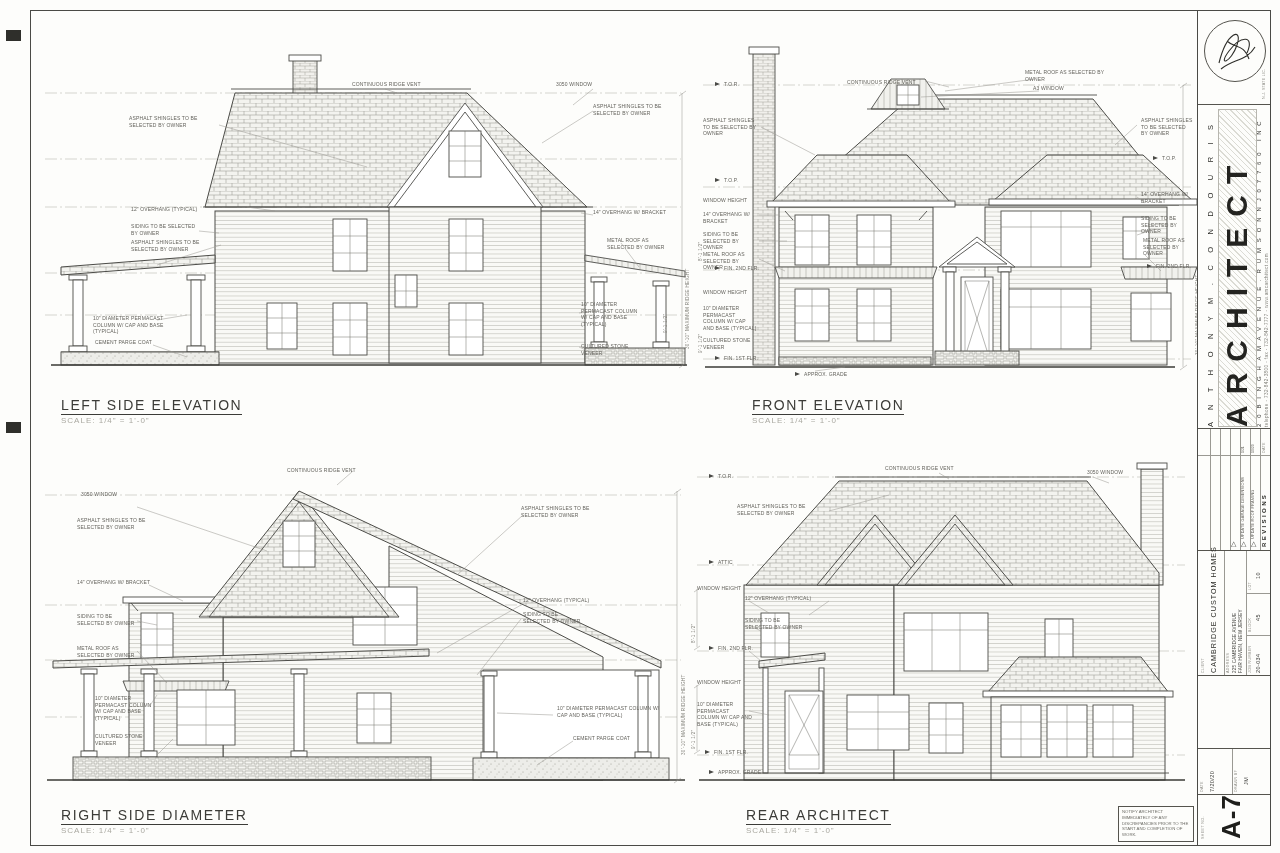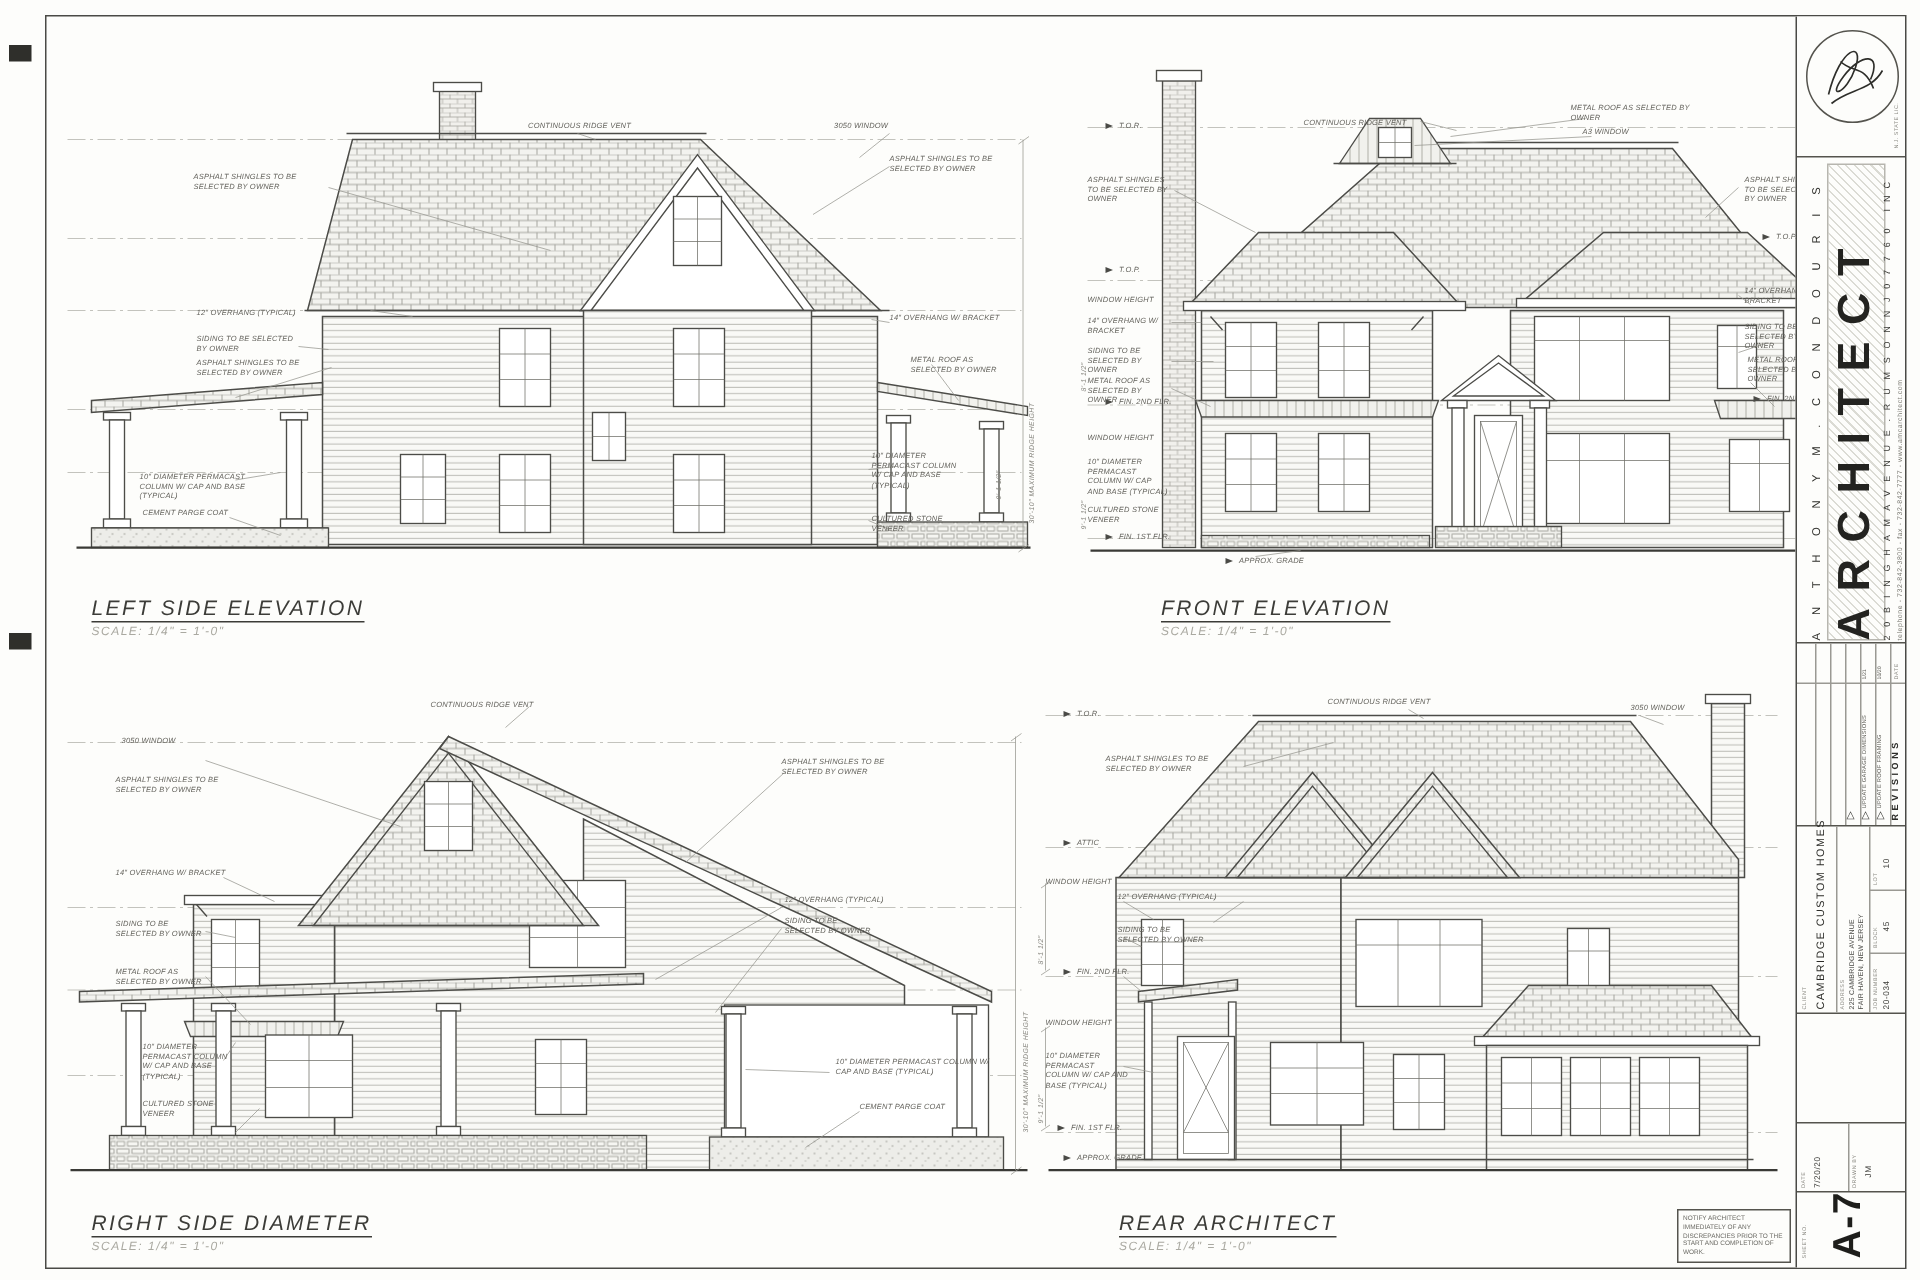--- a/index.html
+++ b/index.html
@@ -1,20 +1,20 @@
 <!DOCTYPE html>
 <html><head>
 <meta charset="utf-8">
 <style>
   html,body{margin:0;padding:0;background:#fdfdfb;width:1280px;height:853px;
     font-family:"Liberation Sans",sans-serif;color:#4a4a46;}
   .sheet{position:absolute;left:0;top:0;width:1280px;height:853px;background:#fdfdfb;overflow:hidden;}
   .frame{position:absolute;left:30px;top:10px;width:1239px;height:834px;border:1.3px solid #4a4a46;background:#fdfdfb;}
   .regmark{position:absolute;width:15px;height:11px;background:#2f2f2b;}
-  .quad{position:absolute;font-style:italic;}
+  .quad{position:absolute;}
   .quad svg{position:absolute;left:0;top:0;}
   
   .ln{stroke:#4c4c48;stroke-width:.9;fill:none}
   .lv{stroke:#c3c3bd;stroke-width:.7;fill:none;stroke-dasharray:12 3 2 3}
   .gd{stroke:#3a3a36;stroke-width:1.5;fill:none}
   .ld{stroke:#96958f;stroke-width:.5;fill:none}
   .rf{fill:url(#shin);stroke:#4c4c48;stroke-width:1}
   .sd{fill:url(#sdg);stroke:#4c4c48;stroke-width:1}
   .mt{fill:url(#mtl);stroke:#4c4c48;stroke-width:.9}
   .st{fill:url(#stn);stroke:#4c4c48;stroke-width:.9}
@@ -154,21 +154,21 @@
    <div class="anno" style="left:556px;top:194px;width:80px">14" OVERHANG W/ BRACKET</div>
    <div class="anno" style="left:570px;top:222px;width:66px">METAL ROOF AS SELECTED BY OWNER</div>
    <div class="anno" style="left:544px;top:286px;width:58px">10" DIAMETER PERMACAST COLUMN W/ CAP AND BASE (TYPICAL)</div>
    <div class="anno" style="left:544px;top:328px;width:56px">CULTURED STONE VENEER</div>
    <div class="rot anno vdim" style="left:648px;top:334px">30'-10" MAXIMUM RIDGE HEIGHT</div>
    <div class="rot anno vdim" style="left:626px;top:318px">9'-1 1/2"</div>
    <div class="ev-title" style="left:24px;top:382px">LEFT SIDE ELEVATION</div>
    <div class="ev-scale" style="left:24px;top:401px">SCALE: 1/4" = 1'-0"</div>
   </section>
 
-  <section class="quad" style="left:686px;top:4px;width:506px;height:420px">
+  <section class="quad" style="left:664px;top:4px;width:506px;height:420px">
    <svg width="504" height="374" viewBox="0 0 504 374">
      <path class="lv" d="M8 70H496M8 172H496M8 255H496M8 344H496"></path>
      <rect class="bk" x="58" y="38" width="22" height="312"></rect>
      <rect class="wn" x="54" y="32" width="30" height="7"></rect>
      <rect class="sd" x="84" y="192" width="154" height="158"></rect>
      <rect class="sd" x="290" y="192" width="182" height="158"></rect>
      <polygon class="rf" points="94,190 214,84 398,84 484,190"></polygon>
      <path class="ln" d="M210 80H402"></path>
      <polygon class="mt" points="176,94 196,64 230,64 250,94"></polygon>
      <rect class="wn" x="202" y="70" width="22" height="20"></rect>

